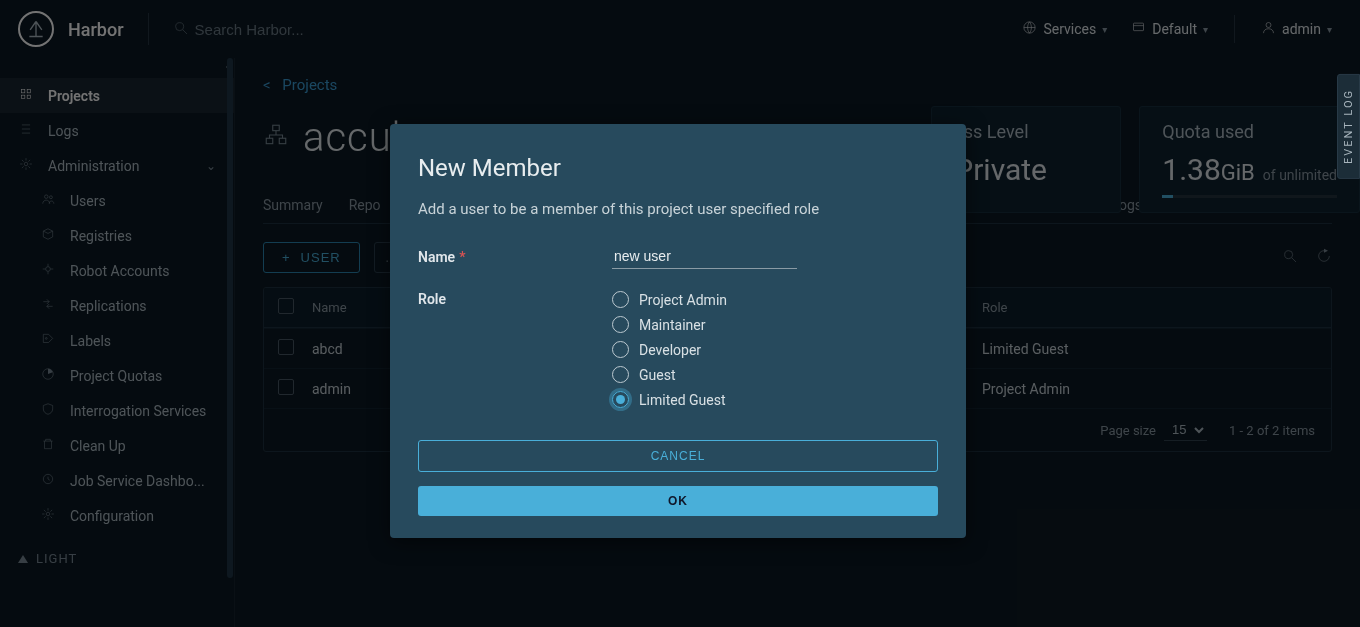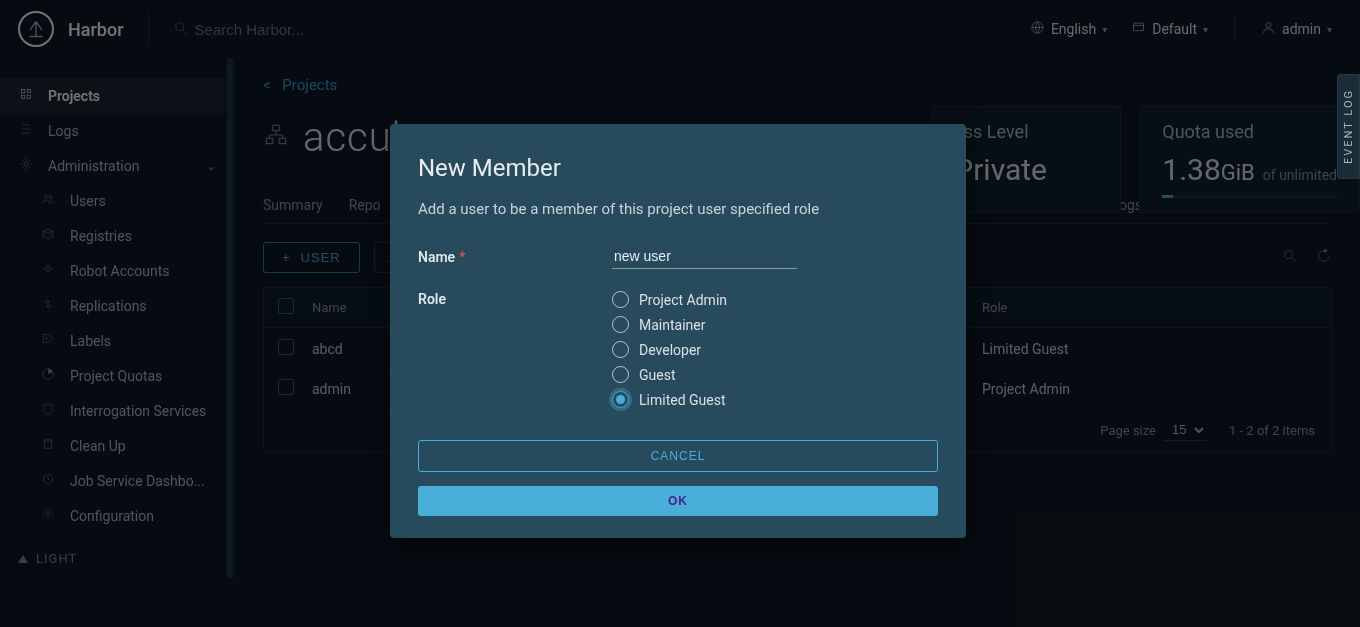--- a/index.html
+++ b/index.html
@@ -239,21 +239,21 @@
   }
   .modal-actions {
     display:flex; justify-content:center; gap:14px; margin-top:32px;flex-direction:column;
   }
   .btn-cancel {
     border:1px solid #49afd9; color:#49afd9; background:transparent;
     padding:8px 20px; border-radius:3px; letter-spacing:1px;
     cursor:pointer; font-size:12px;
   }
   .btn-ok {
-    border:none; background:#49afd9; color:#4c1d95;
+    border:none; background:#49afd9; color:#0f172a;
     padding:8px 26px; border-radius:3px; letter-spacing:1px;
     cursor:pointer; font-size:12px; font-weight:600;
   }
 
   
   .eventlog-tab {
     position:absolute; right:0; top:74px; z-index:25;
     background:#1c2d38; color:#a8b5bd;
     writing-mode: vertical-rl; transform: rotate(180deg);
     padding:14px 4px; font-size:11px; letter-spacing:2px;
@@ -287,21 +287,21 @@
   </div>
   <div class="top-spacer"></div>
   <div class="top-right">
     <div class="top-item">
       <span>
         <svg width="15" height="15" viewBox="0 0 24 24">
             <circle cx="12" cy="12" r="9"></circle>
             <path d="M3 12 H21 M12 3 C8 8 8 16 12 21 M12 3 C16 8 16 16 12 21"></path>
           </svg>
       </span>
-      <span>English</span>
+      <span>Services</span>
       <span class="chev">▾</span>
     </div>
     <div class="top-item">
       <span>
         <svg width="15" height="15" viewBox="0 0 24 24">
             <rect x="4" y="5" width="16" height="12" rx="1"></rect>
             <path d="M4 9 H20"></path>
           </svg>
       </span>
       <span>Default</span>

